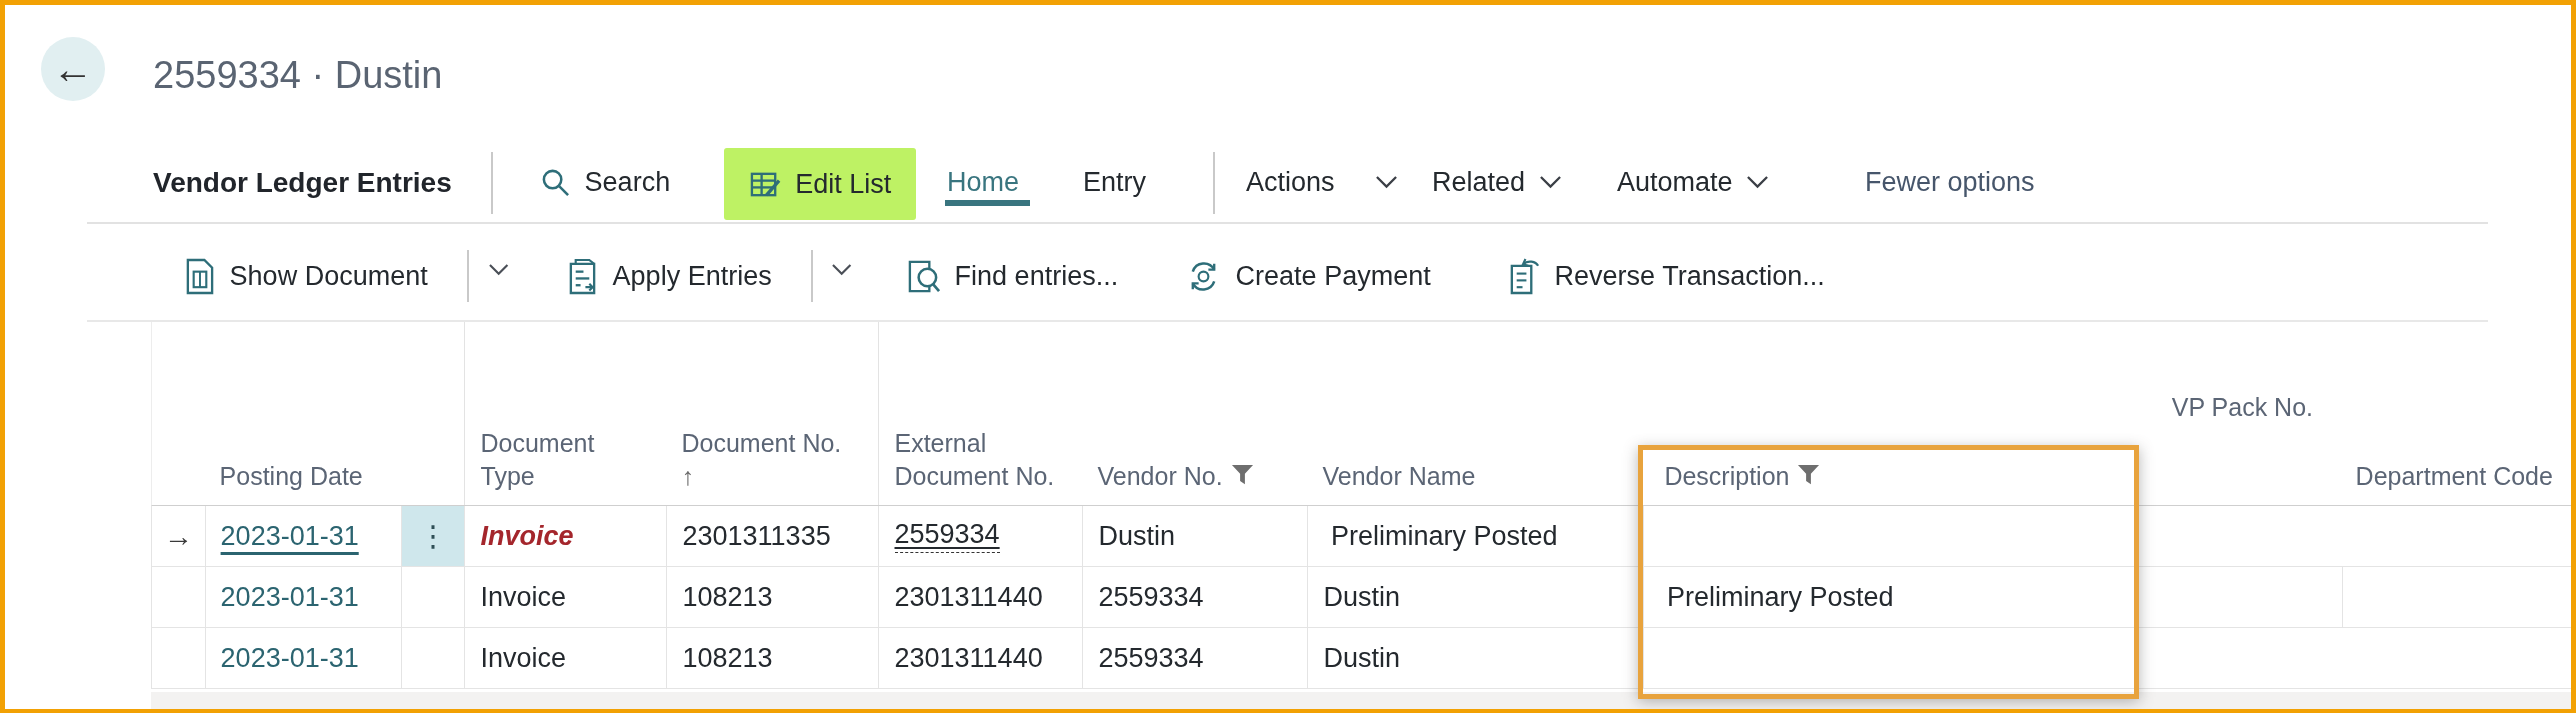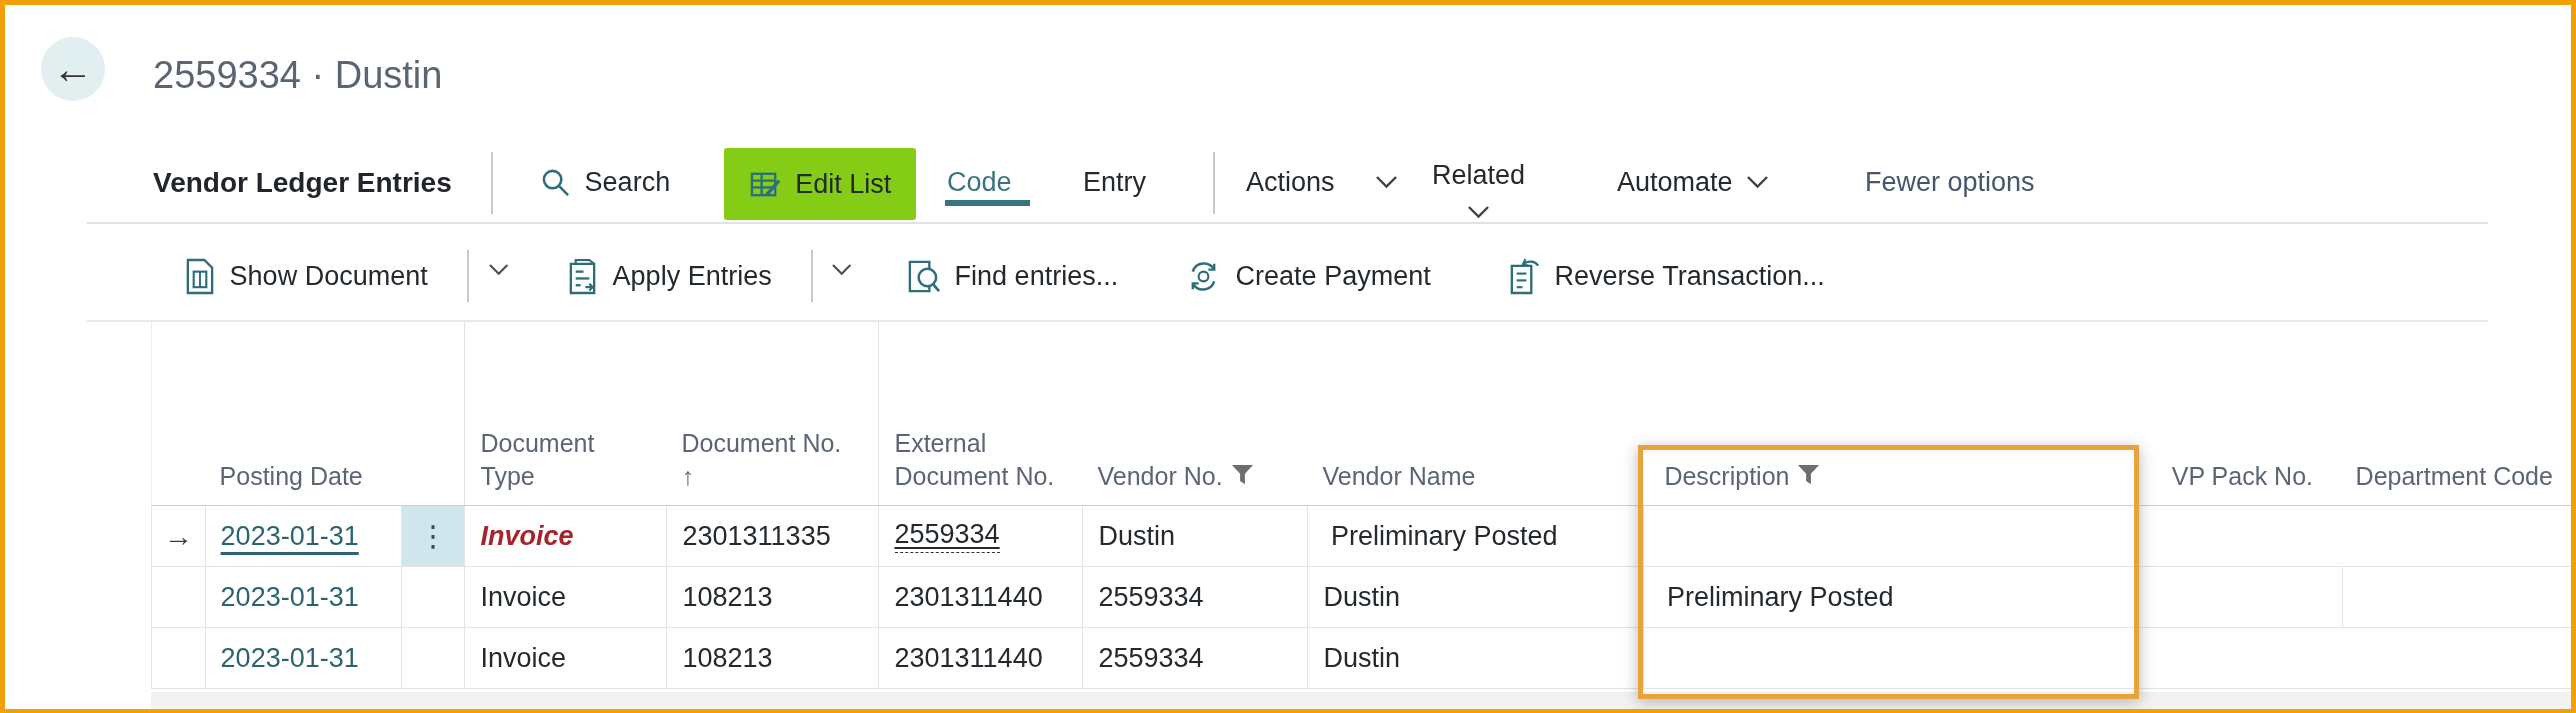--- a/index.html
+++ b/index.html
@@ -21,21 +21,21 @@
 
   
   .menu-item { position:absolute; top:160px; height:45px; display:flex; align-items:center; gap:13.6px;
                font-size:27px; color:#24292E; white-space:nowrap; cursor:pointer; }
   .caption { position:absolute; left:153px; top:160px; height:45px; display:flex; align-items:center;
              font-size:28px; font-weight:bold; color:#21252B; white-space:nowrap; }
   .vdiv { position:absolute; width:1.9px; background:#C9C9C9; }
   .vdiv.m1 { left:491px; top:152px; height:62px; }
   .vdiv.m2 { left:1213px; top:152px; height:62px; }
   .edit-list-btn { position:absolute; left:724px; top:148px; height:72px; width:192px;
-                   background:#84cc16; border-radius:2.9px; display:flex; align-items:center; justify-content:center;
+                   background:#bef264; border-radius:2.9px; display:flex; align-items:center; justify-content:center;
                    gap:13.6px; font-size:27px; color:#24292E; cursor:pointer; }
   .tab-home { color:#39757F; }
   .home-underline { position:absolute; left:945px; top:200px; width:85px; height:5.8px; background:#39757F; }
   .menu-border { position:absolute; left:87px; top:222px; width:2401px; height:1.9px; background:#E2E2E2; }
   .fewer { color:#47566B; }
   .chev svg { display:block; }
 
   
   .tool-item { position:absolute; top:251px; height:51px; display:flex; align-items:center; gap:13.6px;
                font-size:27px; color:#24292E; white-space:nowrap; cursor:pointer; }
@@ -46,21 +46,21 @@
 
   
   .grid-table { position:absolute; left:151px; top:322px; width:2425px; }
   .hdr-row {
     display:grid; grid-template-columns:53px 196px 63px 202px 212px 204px 225px 336px 493px 206px 234px;
     height:184px; border-bottom:1.9px solid #CFCFCF; border-left:1.9px solid #EDEDED;
   }
   .hdr-cell { display:flex; align-items:flex-end; padding:0 15.5px 11.7px 15.5px;
               font-size:25px; line-height:33px; color:#5B6575; cursor:pointer; }
   .hdr-cell.tall-border { border-left:1.9px solid #E3E3E3; }
-  .hdr-right { justify-content:flex-end; padding-right:29px; }
+  .hdr-right { justify-content:flex-end; padding-right:29px;align-items:center; }
   .hdr-inline { display:flex; align-items:center; gap:8px; white-space:nowrap; }
   .sort-arrow { color:#6B6B6B; font-size:25px; }
   .funnel { flex:0 0 auto; }
 
   .data-row {
     display:grid; grid-template-columns:53px 196px 63px 202px 212px 204px 225px 336px 493px 206px 234px;
     height:61px; border-bottom:1.9px solid #E4E4E4; border-left:1.9px solid #E4E4E4;
   }
   .cell { display:flex; align-items:center; padding:0 15.5px; font-size:27px; color:#24292E;
           border-left:1.9px solid #E4E4E4; overflow:hidden; white-space:nowrap; }
@@ -115,39 +115,39 @@
           <line x1="3" y1="13" x2="27" y2="13" stroke="#2E6E79" stroke-width="2.4"></line>
           <line x1="3" y1="20" x2="27" y2="20" stroke="#2E6E79" stroke-width="2.4"></line>
           <line x1="13" y1="6" x2="13" y2="28" stroke="#2E6E79" stroke-width="2.4"></line>
           <line x1="18" y1="28" x2="31" y2="13" stroke="#2E6E79" stroke-width="3.4"></line>
         </svg>
     </span>
     <span>Edit List</span>
   </div>
 
   <div class="menu-item tab-home" style="left:947px;">
-    <span>Code</span>
+    <span>Home</span>
   </div>
   <div class="home-underline"></div>
 
   <div class="menu-item" style="left:1083px;">
     <span>Entry</span>
   </div>
 
   <div class="vdiv m2"></div>
 
   <div class="menu-item" style="left:1246px;gap:40px;">
     <span>Actions</span>
     <span class="chev">
       <svg width="23" height="14.6" viewBox="0 0 24 15">
           <path d="M2 2 L12 12 L22 2" fill="none" stroke="#3B3F46" stroke-width="2.4"></path>
         </svg>
     </span>
   </div>
-  <div class="menu-item" style="left:1432px;flex-direction:column;">
+  <div class="menu-item" style="left:1432px;">
     <span>Related</span>
     <span class="chev">
       <svg width="23" height="14.6" viewBox="0 0 24 15">
           <path d="M2 2 L12 12 L22 2" fill="none" stroke="#3B3F46" stroke-width="2.4"></path>
         </svg>
     </span>
   </div>
   <div class="menu-item" style="left:1617px;align-items:center;">
     <span>Automate</span>
     <span class="chev">

